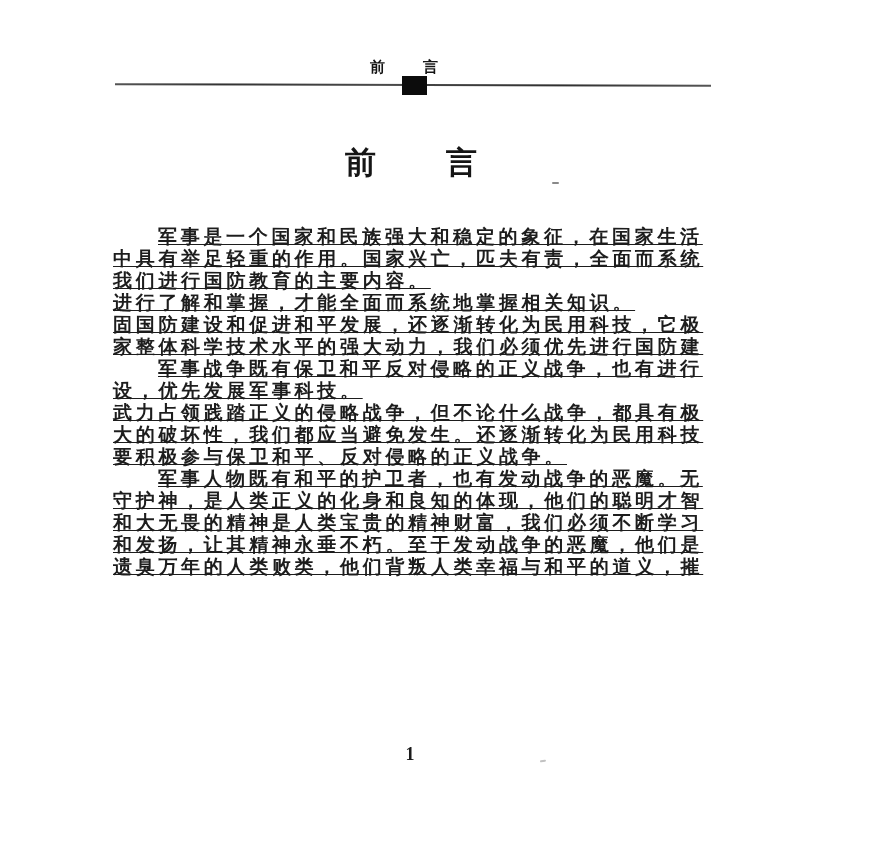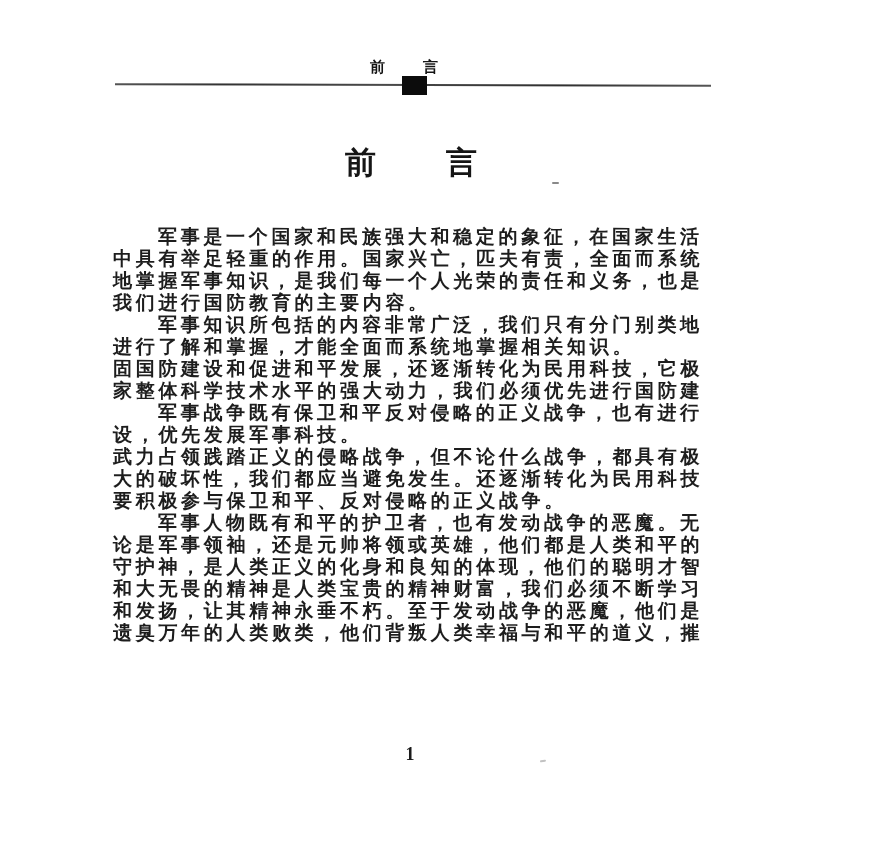--- a/index.html
+++ b/index.html
@@ -89,20 +89,21 @@
     position: absolute;
     left: 113px;
     top: 226px;
     width: 600px;
     font-size: 19px;
     font-weight: bold;
     line-height: 22px;
     letter-spacing: 3.7px;
     color: #1d1d1d;
     white-space: nowrap;
+    text-decoration: underline;
   }
   .body-text .line {
     height: 22px;
   }
   .body-text .line.indent {
     text-indent: 45px;
   }
 
   
   .page-number {
@@ -132,33 +133,30 @@
     <span>前</span>
     <span>言</span>
   </div>
 
   <div class="noise-mark-1"></div>
   <div class="noise-mark-2"></div>
 
   <div class="body-text">
       <div class="line indent">军事是一个国家和民族强大和稳定的象征，在国家生活</div>
       <div class="line">中具有举足轻重的作用。国家兴亡，匹夫有责，全面而系统</div>
-      <div class="line">地掌握军事知识，是我们每一个人光荣的责任和义务，也是</div>
       <div class="line">我们进行国防教育的主要内容。</div>
-      <div class="line indent">军事知识所包括的内容非常广泛，我们只有分门别类地</div>
       <div class="line">进行了解和掌握，才能全面而系统地掌握相关知识。</div>
       <div class="line">固国防建设和促进和平发展，还逐渐转化为民用科技，它极</div>
       <div class="line">家整体科学技术水平的强大动力，我们必须优先进行国防建</div>
       <div class="line indent">军事战争既有保卫和平反对侵略的正义战争，也有进行</div>
       <div class="line">设，优先发展军事科技。</div>
       <div class="line">武力占领践踏正义的侵略战争，但不论什么战争，都具有极</div>
       <div class="line">大的破坏性，我们都应当避免发生。还逐渐转化为民用科技</div>
       <div class="line">要积极参与保卫和平、反对侵略的正义战争。</div>
       <div class="line indent">军事人物既有和平的护卫者，也有发动战争的恶魔。无</div>
-      <div class="line">论是军事领袖，还是元帅将领或英雄，他们都是人类和平的</div>
       <div class="line">守护神，是人类正义的化身和良知的体现，他们的聪明才智</div>
       <div class="line">和大无畏的精神是人类宝贵的精神财富，我们必须不断学习</div>
       <div class="line">和发扬，让其精神永垂不朽。至于发动战争的恶魔，他们是</div>
       <div class="line">遗臭万年的人类败类，他们背叛人类幸福与和平的道义，摧</div>
     </div>
 
   <div class="page-number">1</div>
 
 </div>
 

